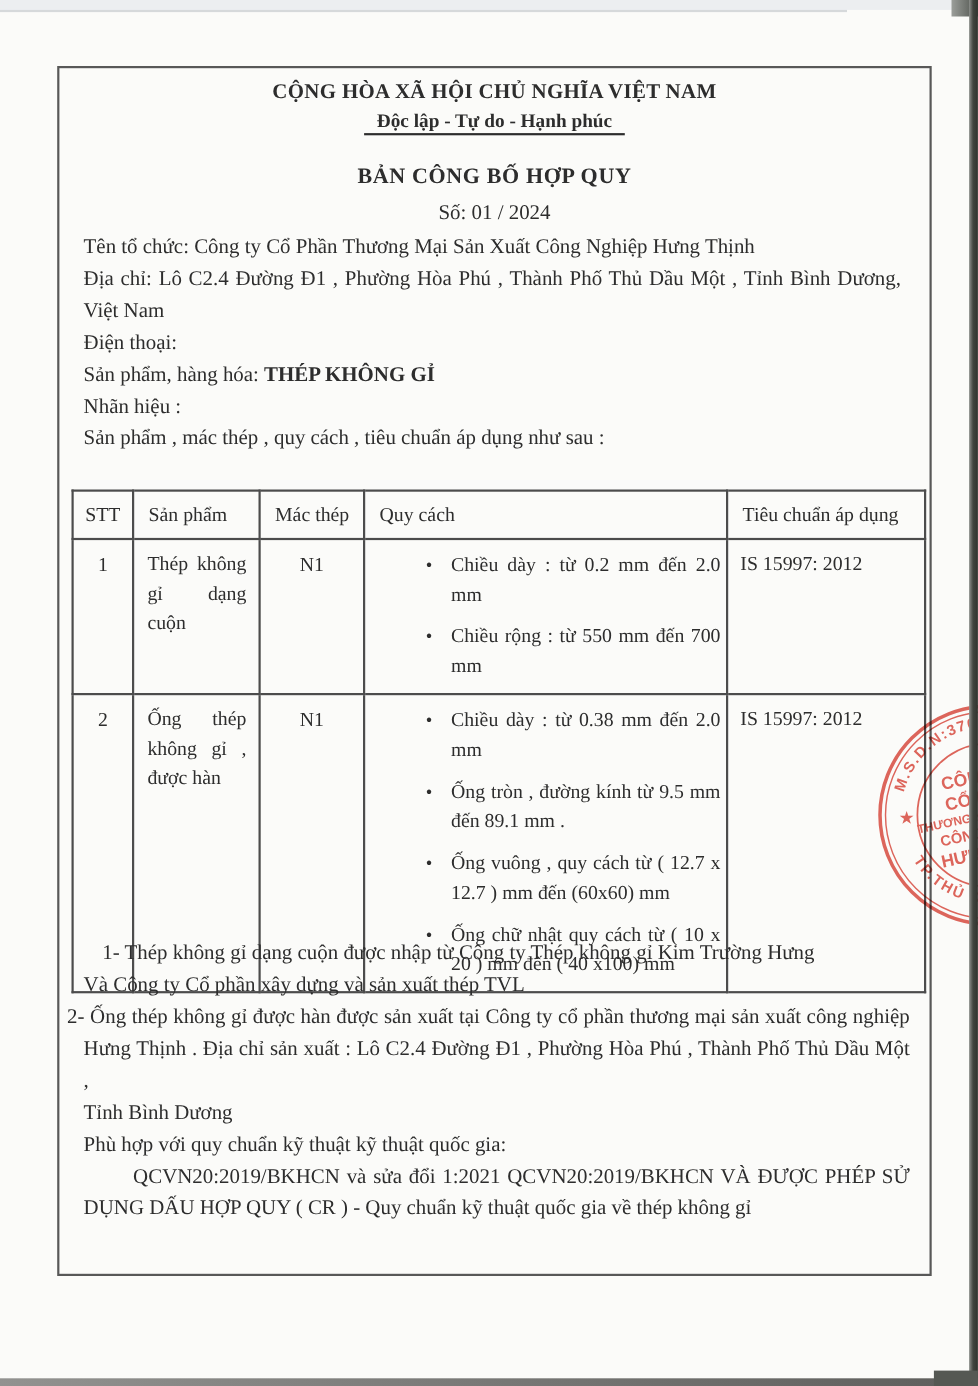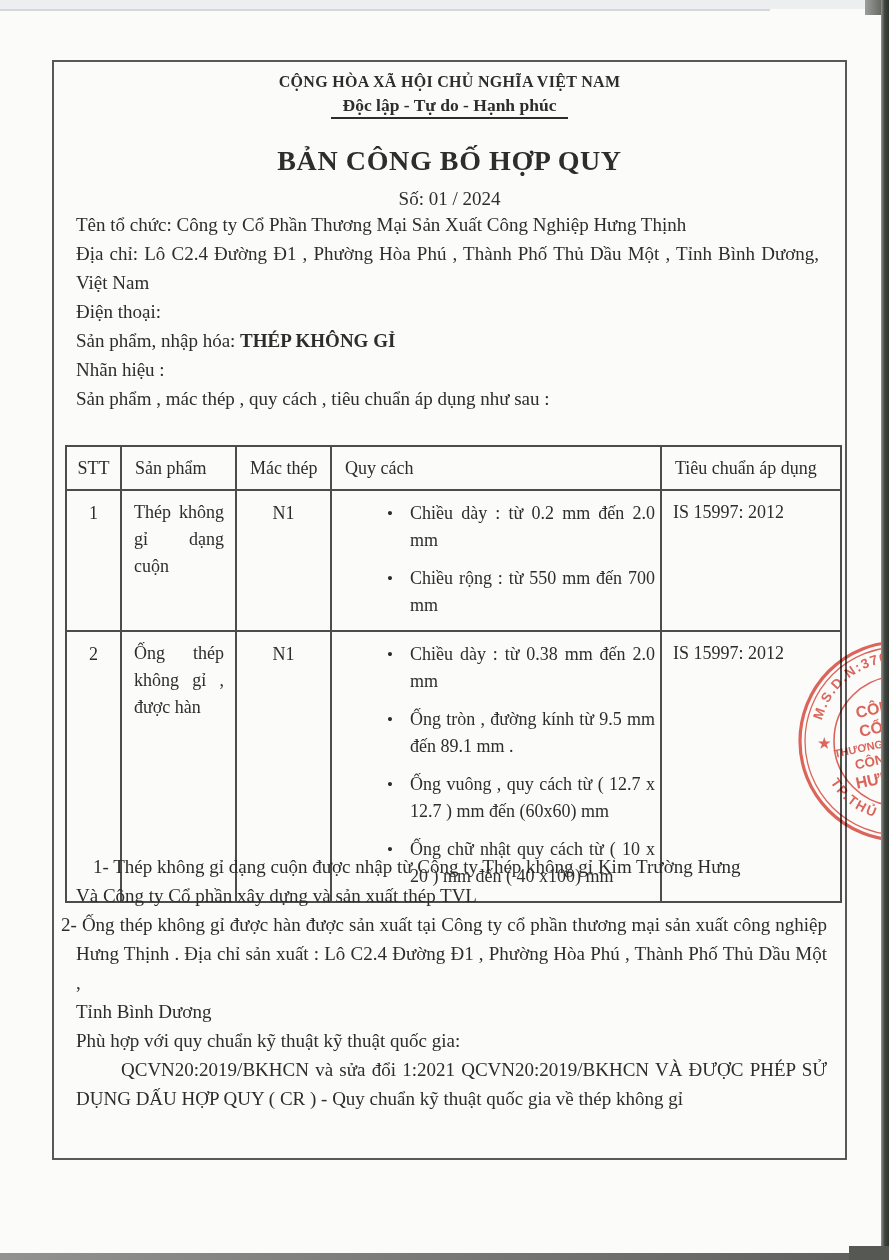--- a/index.html
+++ b/index.html
@@ -16,24 +16,24 @@
   .edge-bottom{position:absolute;left:0;bottom:0;width:889px;height:7px;background:linear-gradient(to right,#929290,#5e5e5c);z-index:9;}
   .corner-br{position:absolute;right:0;bottom:0;width:40px;height:14px;background:#555853;z-index:9;}
 
   
   .frame{
     position:absolute;left:52px;top:60px;width:795px;height:1100px;
     border:2px solid #585858;box-sizing:border-box;
   }
 
   .center-head{text-align:center;padding-top:11px;}
-  .nat-title{font-size:16px;font-weight:bold;letter-spacing:.3px;}
+  .nat-title{font-size:19px;font-weight:bold;letter-spacing:.3px;}
   .motto{display:inline-block;margin-top:4px;font-size:17.5px;font-weight:bold;
          border-bottom:2px solid #2d2d2d;padding:0 12px 1px 12px;}
-  .doc-title{margin-top:26px;font-size:28px;font-weight:bold;letter-spacing:.6px;}
+  .doc-title{margin-top:26px;font-size:20px;font-weight:bold;letter-spacing:.6px;}
   .doc-no{margin-top:11px;font-size:19px;}
 
   .info{position:absolute;left:22px;right:26px;top:148px;font-size:19px;line-height:29px;}
   .info p{margin:0;}
   .p-addr{text-align:justify;}
   .p-phone{margin-top:7px;}
   .p-product{margin-top:8px;margin-left:9px;}
   .p-product b{font-weight:bold;}
   .p-brand{margin-left:9px;margin-top:1px;}
   .p-intro{margin-left:9px;margin-top:7px;}
@@ -85,21 +85,21 @@
         <span class="motto">Độc lập - Tự do - Hạnh phúc</span>
       </div>
       <div class="doc-title">BẢN CÔNG BỐ HỢP QUY</div>
       <div class="doc-no">Số: 01 / 2024</div>
     </div>
 
     <div class="info">
       <p>Tên tổ chức: Công ty Cổ Phần Thương Mại Sản Xuất Công Nghiệp Hưng Thịnh</p>
       <p class="p-addr">Địa chỉ: Lô C2.4 Đường Đ1 , Phường Hòa Phú , Thành Phố Thủ Dầu Một , Tỉnh Bình Dương, Việt Nam</p>
       <p class="p-phone">Điện thoại:</p>
-      <p class="p-product"><span>Sản phẩm, nhập hóa: </span><b>THÉP KHÔNG GỈ</b></p>
+      <p class="p-product"><span>Sản phẩm, hàng hóa: </span><b>THÉP KHÔNG GỈ</b></p>
       <p class="p-brand">Nhãn hiệu :</p>
       <p class="p-intro">Sản phẩm , mác thép , quy cách , tiêu chuẩn áp dụng như sau :</p>
     </div>
 
     <table class="tbl">
       <colgroup>
         <col style="width:55px">
           <col style="width:115px">
           <col style="width:95px">
         <col style="width:330px">

